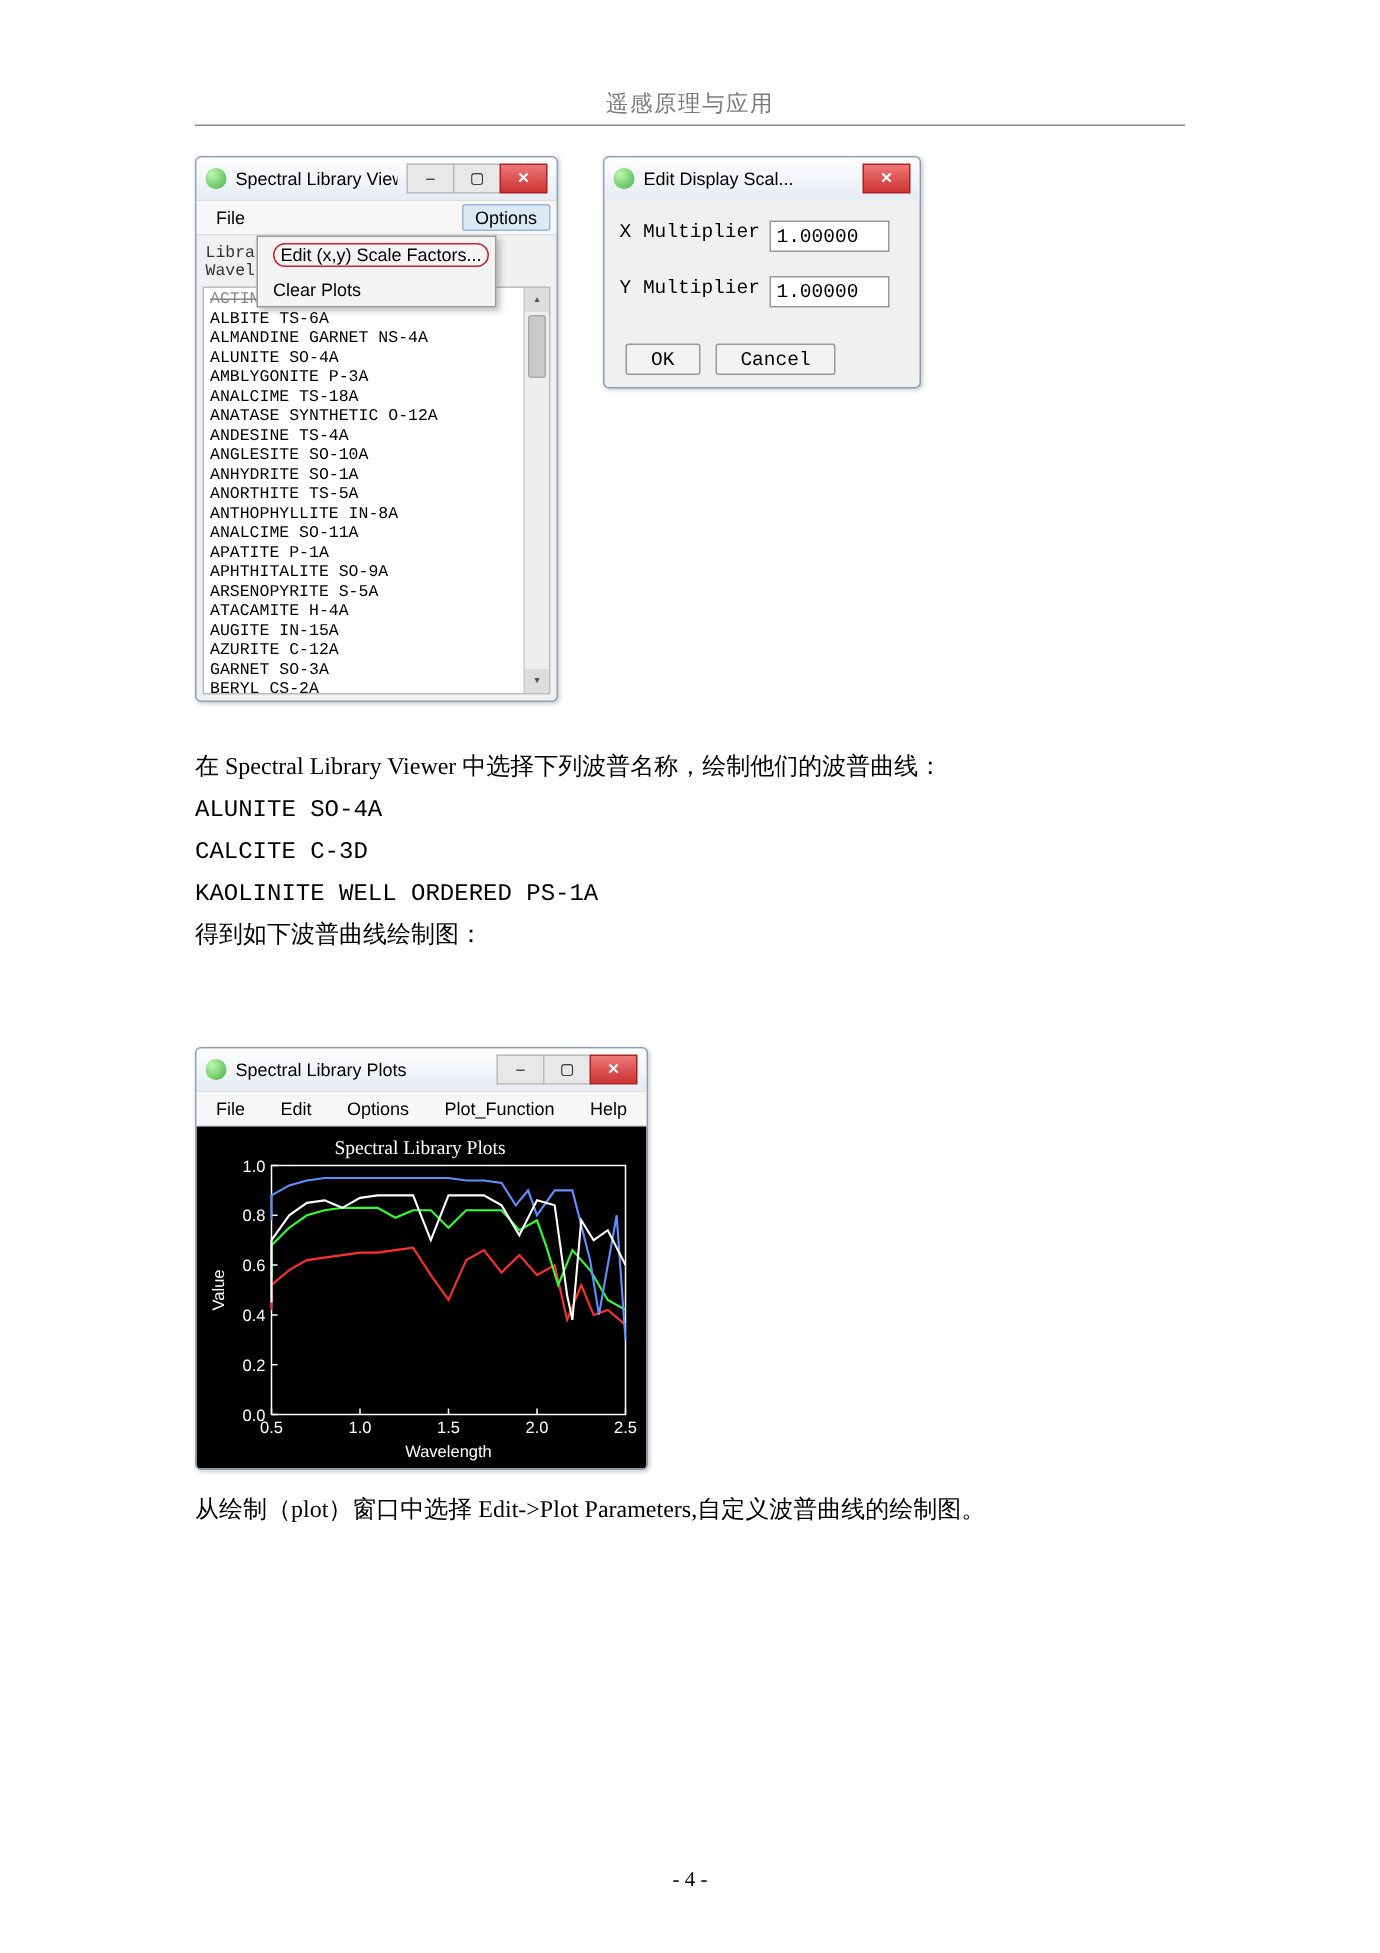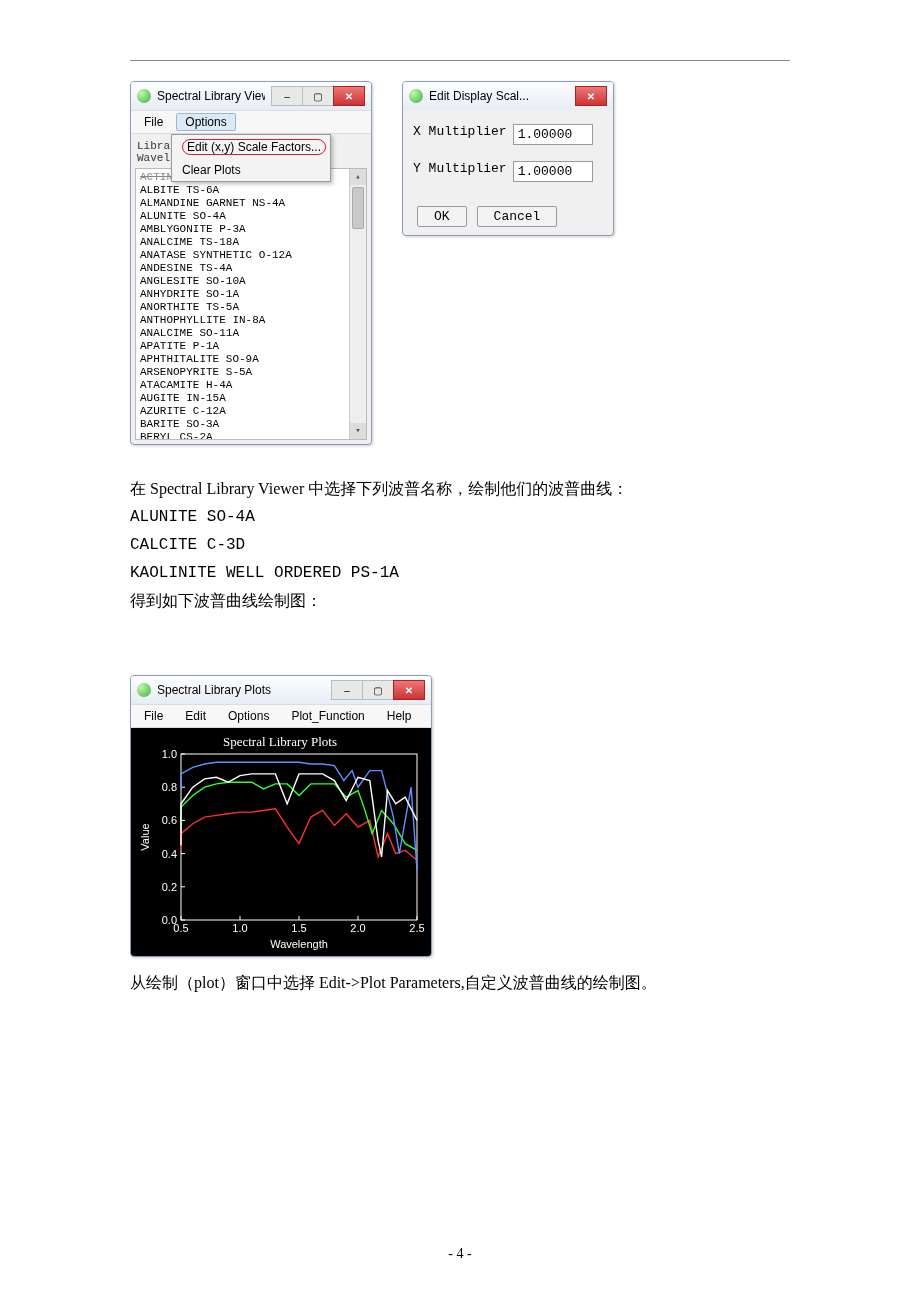--- a/index.html
+++ b/index.html
@@ -68,20 +68,21 @@
     color: #fff;
     font-weight: bold;
     border-color: #a22;
   }
   .menu-bar {
     display:flex; gap:4px;
     padding: 2px 4px;
     background: #f7f7f7;
     border-top: 1px solid #ddd;
     border-bottom: 1px solid #ddd;
+    justify-content: space-between;
   }
   .menu-item {
     padding: 1px 8px;
     border: 1px solid transparent;
   }
   .menu-item.active {
     border: 1px solid #9cb6d9;
     background: #dce9f7;
     border-radius: 2px;
   }
@@ -194,20 +195,21 @@
     bottom: 40px;
     left: 0; right: 0;
     text-align: center;
     font-size: 14px;
   }
 </style>
 </head>
 <body>
 
 <div class="page">
+  <div class="header-title">遥感原理与应用</div>
   <hr class="header-rule">
 
   <div class="top-row">
 
     <div class="win-window win-viewer">
       <div class="win-title">
         <span class="app-icon"></span>
         <span class="title-text">Spectral Library Viewer</span>
         <div class="win-ctrls">
           <div class="win-btn min">–</div>
@@ -244,21 +246,21 @@
               <div>ANHYDRITE SO-1A</div>
               <div>ANORTHITE TS-5A</div>
               <div>ANTHOPHYLLITE IN-8A</div>
               <div>ANALCIME SO-11A</div>
               <div>APATITE P-1A</div>
               <div>APHTHITALITE SO-9A</div>
               <div>ARSENOPYRITE S-5A</div>
               <div>ATACAMITE H-4A</div>
               <div>AUGITE IN-15A</div>
               <div>AZURITE C-12A</div>
-              <div>BARITE SO-3A</div>
+              <div>GARNET SO-3A</div>
               <div>BERYL CS-2A</div>
             </div>
           <div class="scroll">
             <div class="up">▴</div>
             <div class="thumb"></div>
             <div class="down">▾</div>
           </div>
         </div>
       </div>
     </div>

